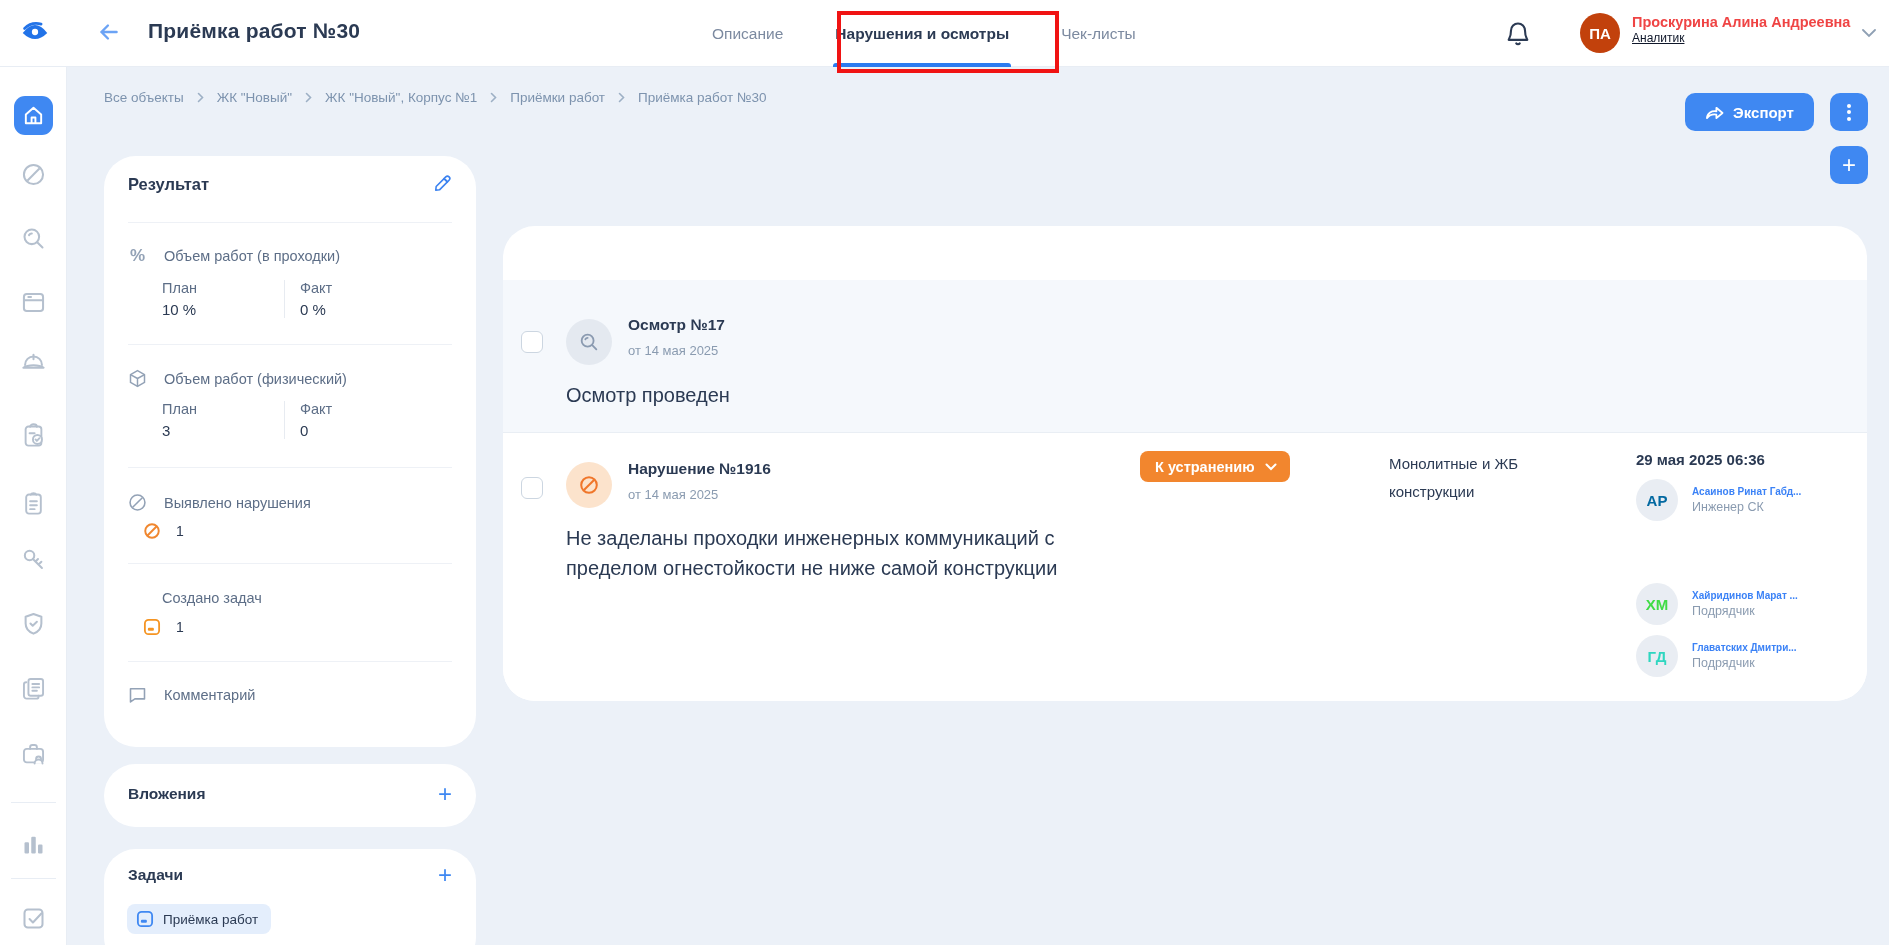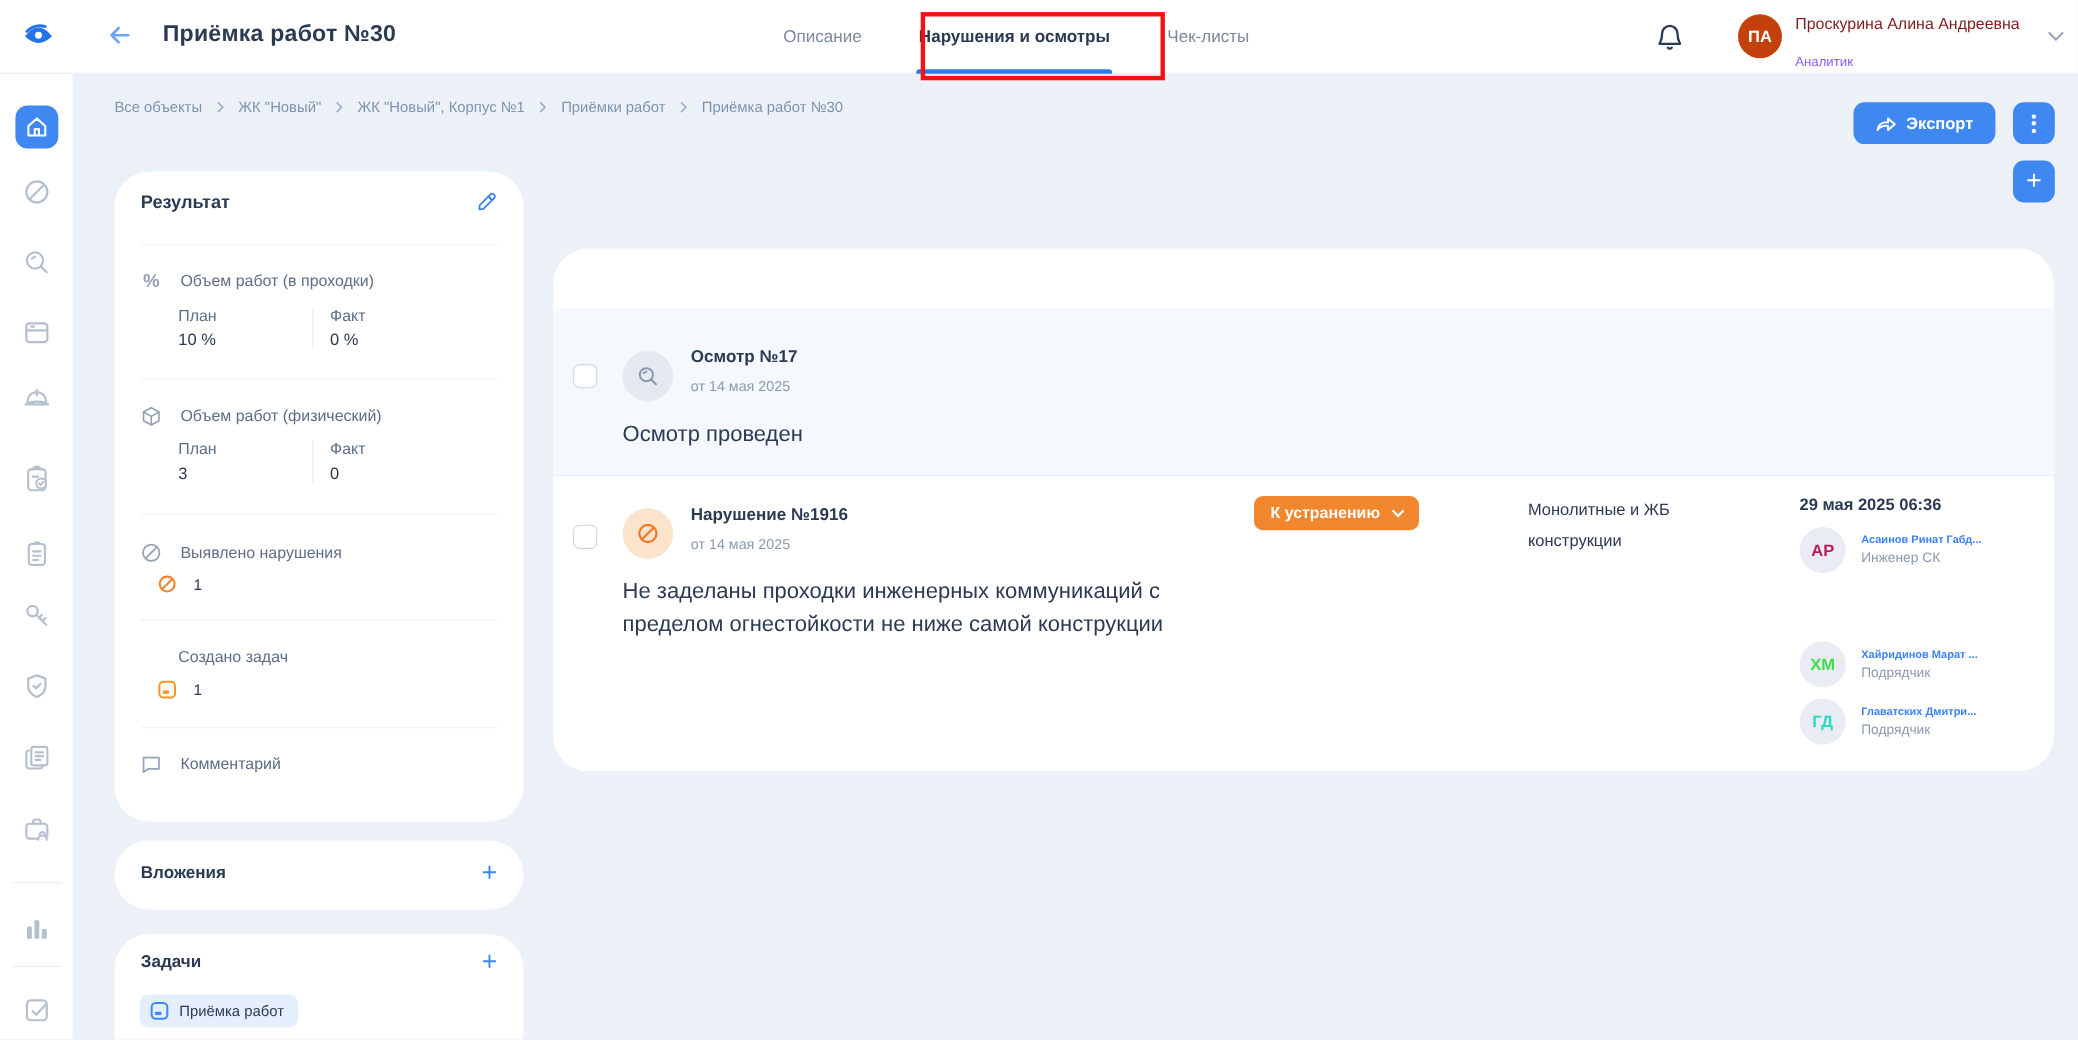--- a/index.html
+++ b/index.html
@@ -12,22 +12,22 @@
   .back-btn { position:absolute; left:96px; top:19px; width:26px; height:26px; color:#6ba3f5; cursor:pointer; }
   .page-title { position:absolute; left:148px; top:19px; font-size:21px; font-weight:700; color:#2b3a53; letter-spacing:.2px; }
   .tabs { position:absolute; left:712px; top:0; height:67px; display:flex; align-items:center; gap:52px; }
   .tab { font-size:15.5px; color:#7c8aa0; height:67px; display:flex; align-items:center; cursor:pointer; position:relative; white-space:nowrap; }
   .tab.active { color:#2b3a53; font-weight:600; }
   .tab.active::after { content:""; position:absolute; left:-2px; right:-2px; bottom:0; height:4px; background:#2b7bf0; border-radius:3px 3px 0 0; }
   .annotation-box { position:absolute; left:837px; top:11px; width:222px; height:62px; border:4px solid #f01313; z-index:9; pointer-events:none; }
   .bell { position:absolute; left:1504px; top:20px; width:28px; height:28px; color:#2b3a53; cursor:pointer; }
   .avatar-user { position:absolute; left:1580px; top:13px; width:40px; height:40px; border-radius:50%; background:#c2410c; color:#fff; font-size:15px; font-weight:700; display:flex; align-items:center; justify-content:center; }
   .user-block { position:absolute; left:1632px; top:14px; width:210px; }
-  .user-name { font-size:14.5px; font-weight:400; color:#7f1d1d; white-space:nowrap; }
-  .user-role { font-size:12px; color:#8b5cf6; margin-top:19px; }
+  .user-name { font-size:14.5px; font-weight:700; color:#ef4444; white-space:nowrap; }
+  .user-role { font-size:12px; color:#0f172a; margin-top:1px;text-decoration:underline; }
   .user-chevron { position:absolute; left:1862px; top:28px; width:14px; height:10px; color:#8fa0b4; cursor:pointer; }
 
   
   .sidebar { position:absolute; left:0; top:67px; width:67px; height:878px; background:#fff; border-right:1px solid #e8edf4; z-index:4; }
   .side-item { position:absolute; left:20px; width:27px; height:27px; color:#b5c0ce; cursor:pointer; }
   .side-item svg { width:100%; height:100%; }
   .side-active { position:absolute; left:14px; top:29px; width:39px; height:39px; background:#3f88f2; border-radius:11px; display:flex; align-items:center; justify-content:center; color:#fff; cursor:pointer; }
   .side-active svg { width:23px; height:23px; }
   .side-divider { position:absolute; left:11px; width:45px; height:1px; background:#e8edf4; }
 
@@ -397,21 +397,21 @@
         </svg>
     </div>
 
     <div class="work-type" style="top:17px">Монолитные и ЖБ конструкции</div>
 
     <div class="resolution" style="top:18px">
       <div class="res-date">29 мая 2025 06:36</div>
     </div>
 
     <div class="person" style="top:46px">
-      <div class="p-avatar" style="margin-left: 1131px; color: #be185d;">АР</div>
+      <div class="p-avatar" style="margin-left: 1131px; color: #0369a1;">АР</div>
       <div>
         <div class="p-name">Асаинов Ринат Габд...</div>
         <div class="p-role">Инженер СК</div>
       </div>
     </div>
     <div class="person" style="top:150px">
       <div class="p-avatar" style="margin-left: 1131px; color: rgb(63, 220, 69);">ХМ</div>
       <div>
         <div class="p-name">Хайридинов Марат ...</div>
         <div class="p-role">Подрядчик</div>

